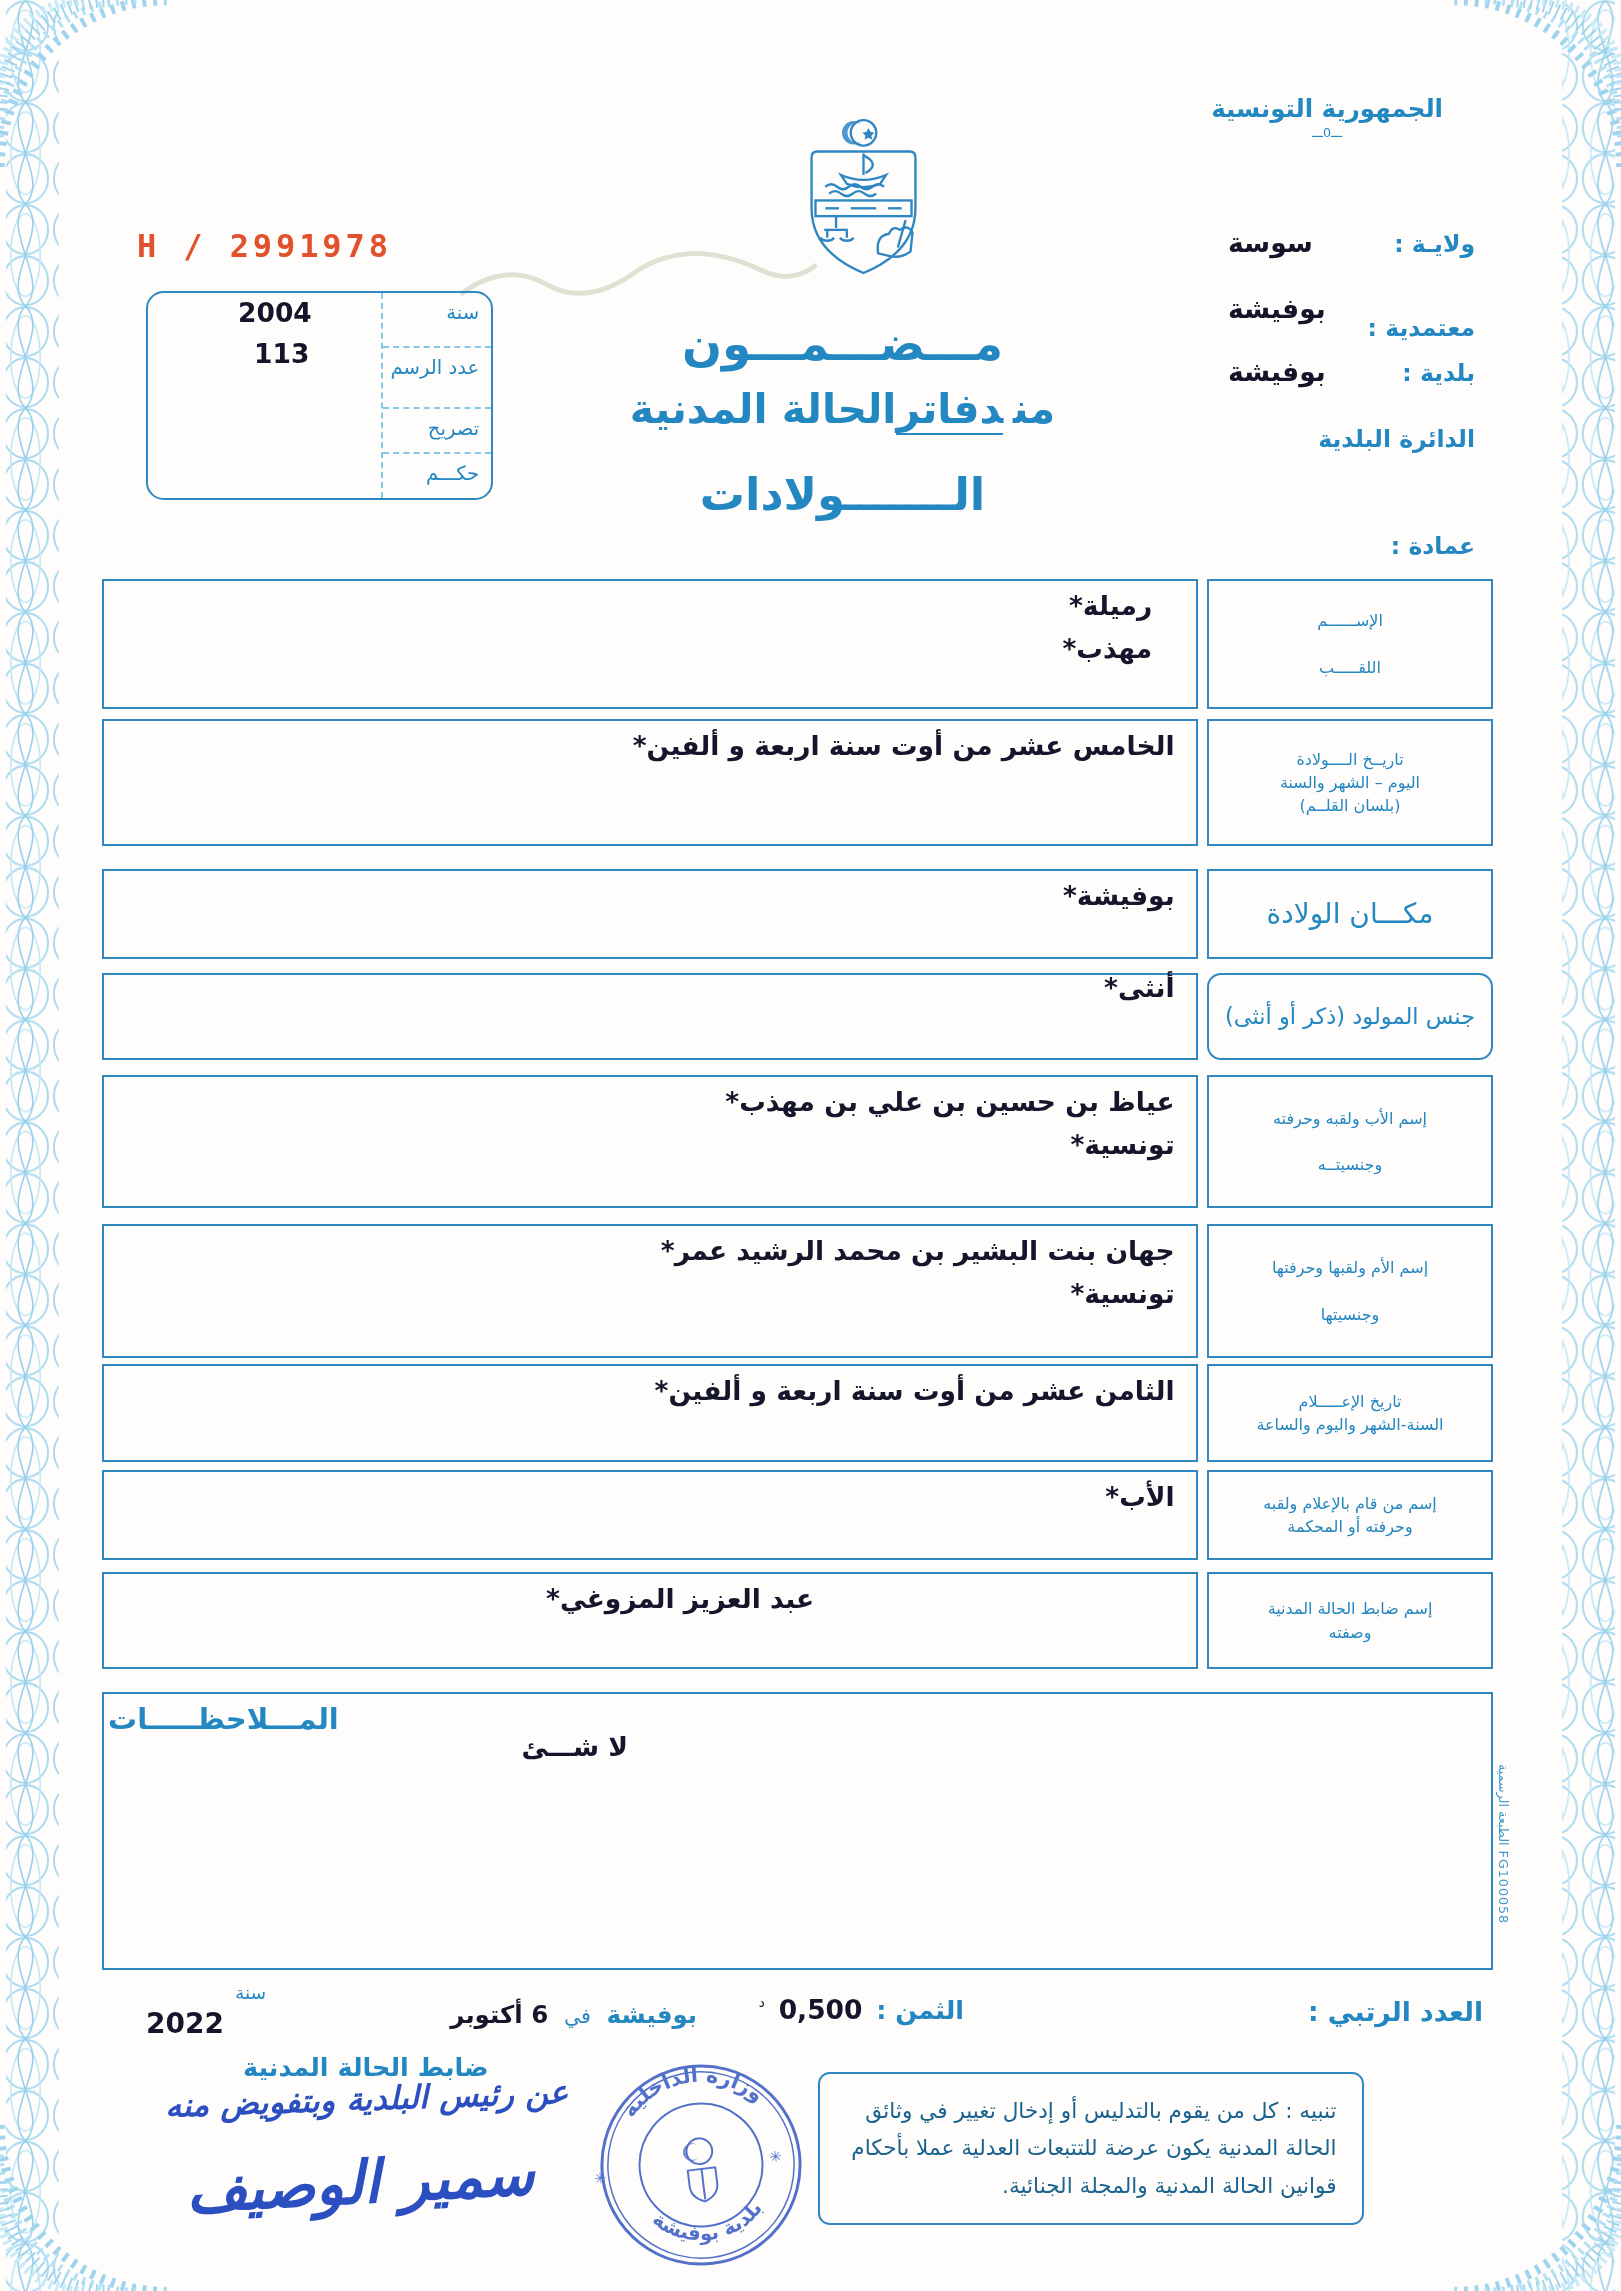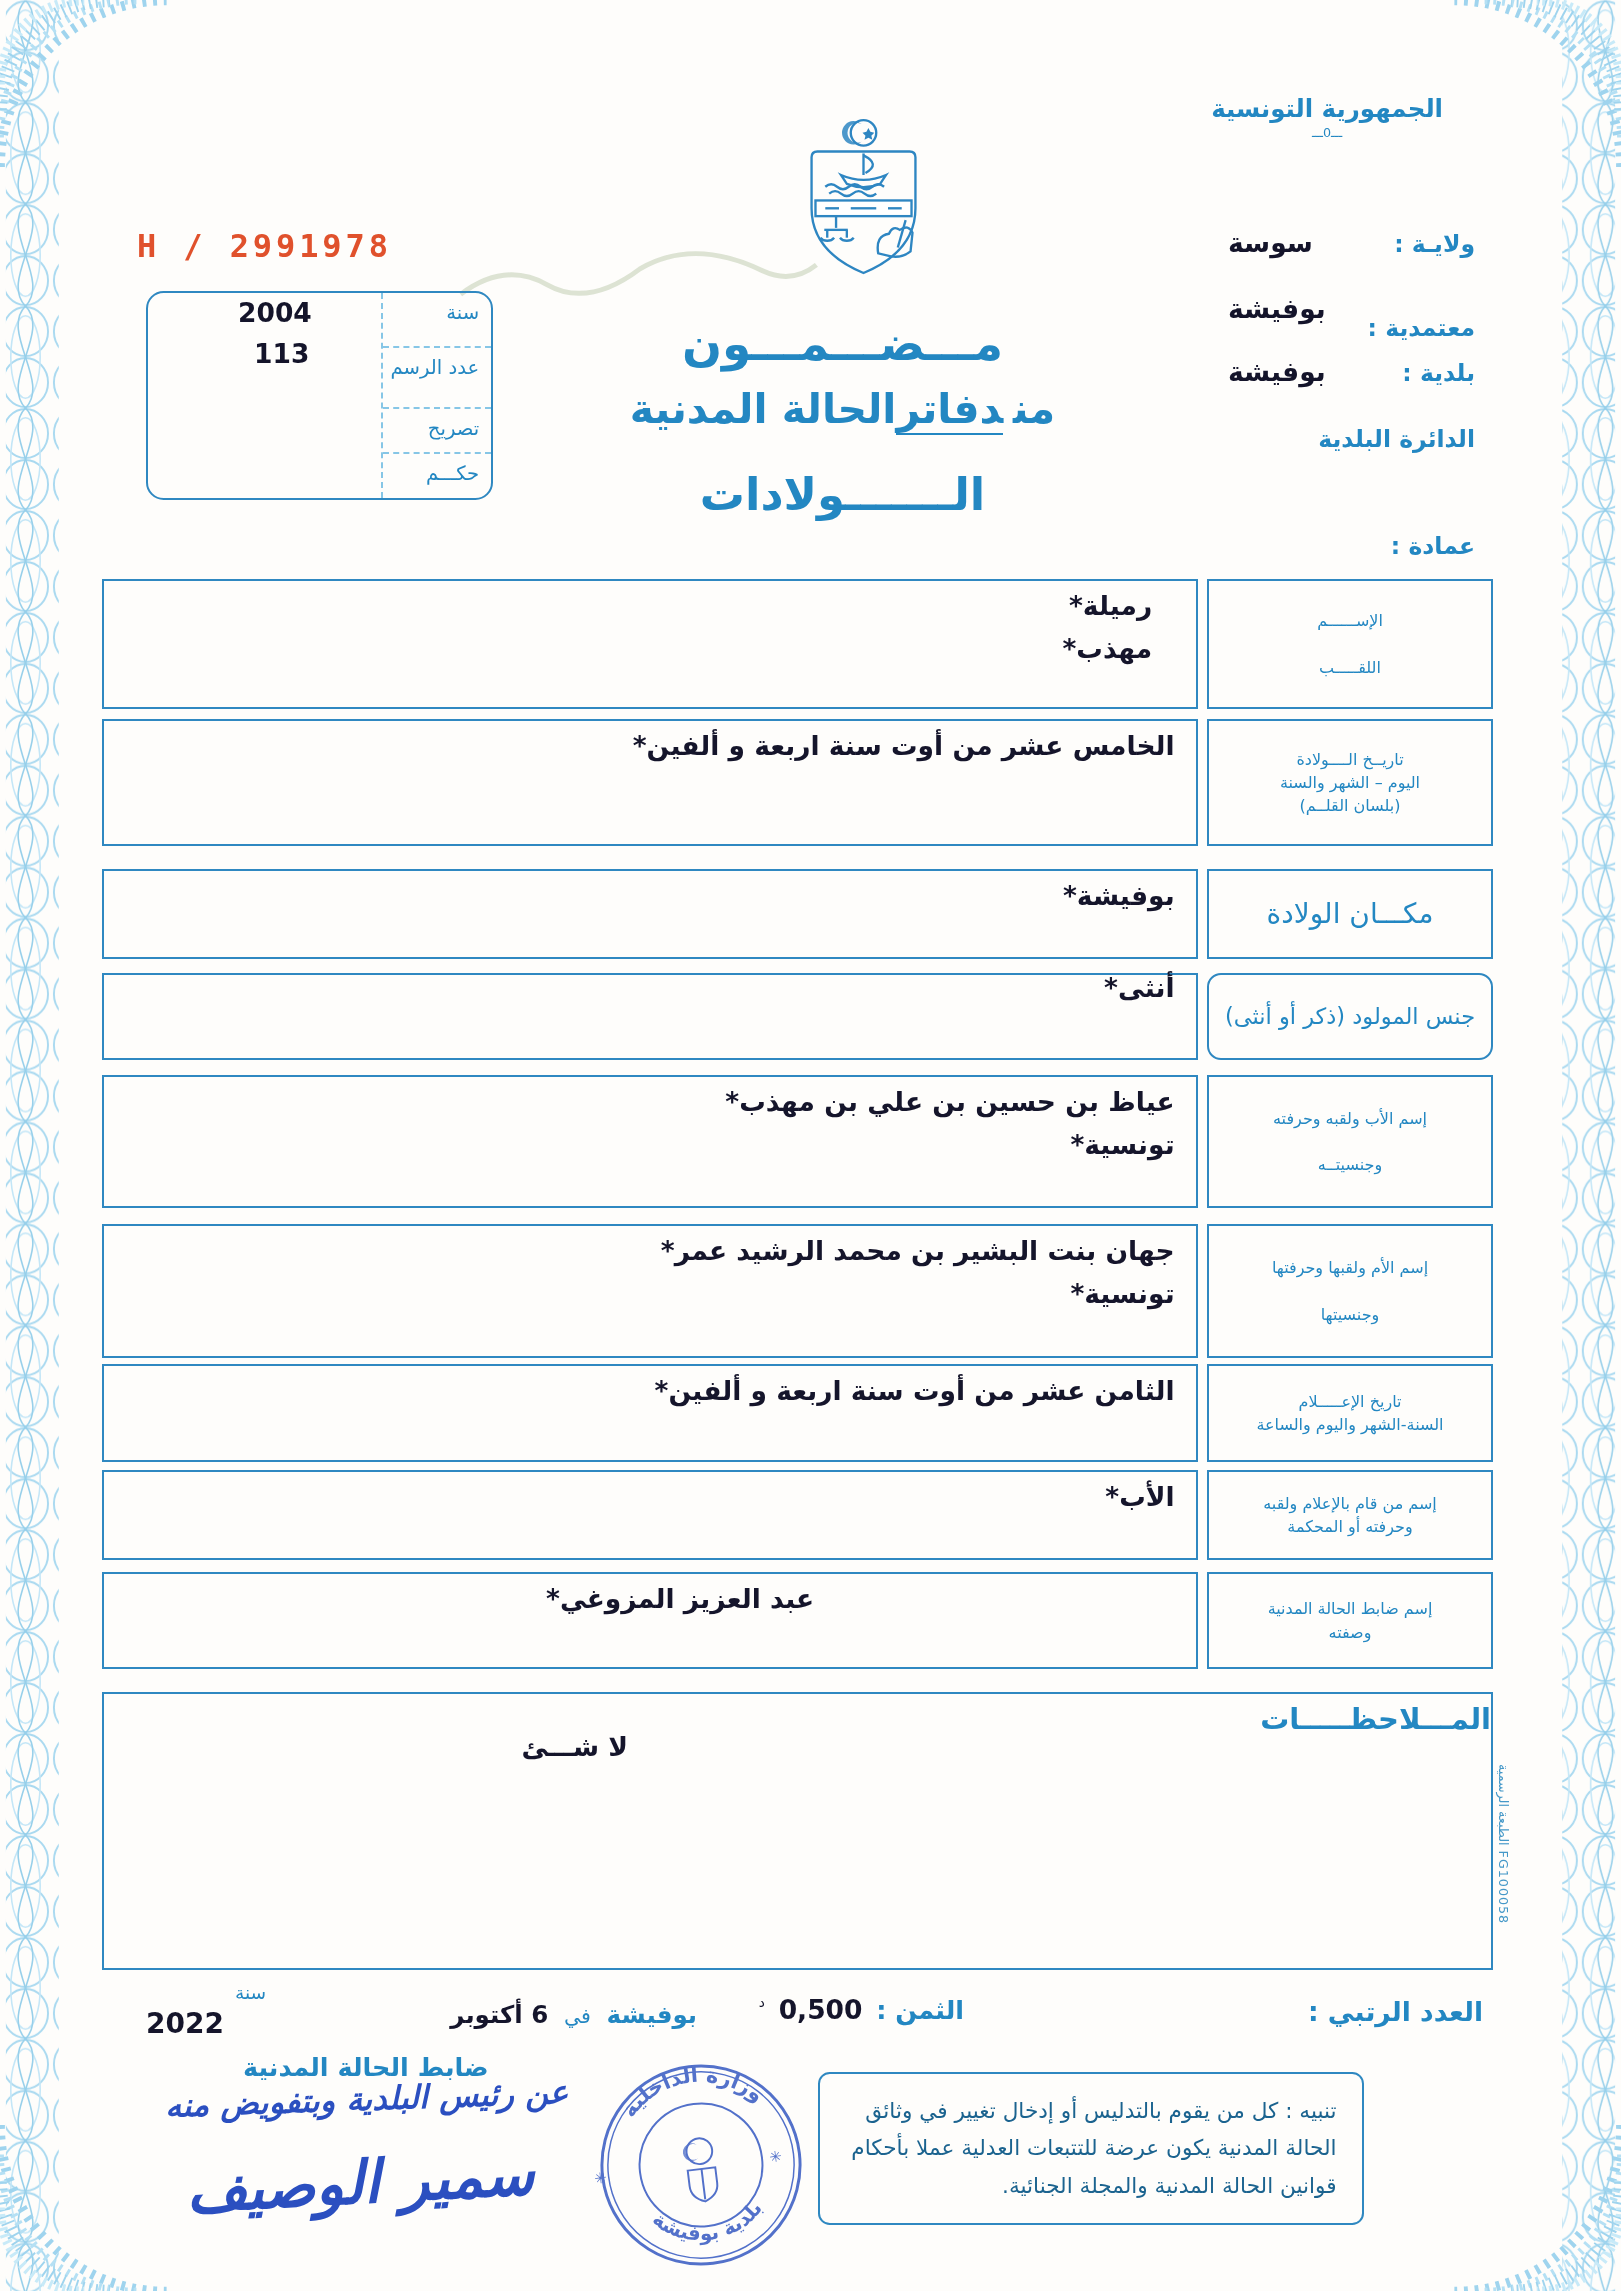--- a/index.html
+++ b/index.html
@@ -45,21 +45,21 @@
   .r4{top:973px;height:87px;} .r5{top:1075px;height:133px;} .r6{top:1224px;height:134px;}
   .r7{top:1364px;height:98px;} .r8{top:1470px;height:90px;} .r9{top:1572px;height:97px;}
   .r1 .tvalue{padding-right:44px;}
   .r3 .tlabel{font-size:28px;}
   .r4 .tlabel{font-size:22.5px;border-radius:14px;}
   .r4 .tvalue span{position:relative;top:-11.8px;}
   .r9 .tvalue{padding-right:382px;}
 
   
   .remarks{position:absolute;left:102px;top:1692px;width:1391px;height:278px;border:2.9px solid #2f88c1;box-sizing:border-box;}
-  .remarks-title{position:absolute;top:7.8px;left:10px;right:0;text-align:right;color:#2387c2;font-weight:bold;font-size:29px;letter-spacing:1px;}
+  .remarks-title{position:absolute;top:7.8px;left:4px;right:0;text-align:left;color:#2387c2;font-weight:bold;font-size:29px;letter-spacing:1px;}
   .remarks-value{position:absolute;top:37px;right:863px;color:#15152b;font-weight:bold;font-size:26.5px;}
   .print-ref{position:absolute;left:1496px;top:1764px;writing-mode:vertical-rl;font-size:12.7px;color:#4598c8;letter-spacing:1px;}
 
   
   .ordinal{position:absolute;right:138px;top:1996px;color:#2387c2;font-weight:bold;font-size:26.5px;}
   .price{position:absolute;right:657px;top:1994px;display:flex;gap:13.7px;align-items:baseline;}
   .price-label{color:#2387c2;font-weight:bold;font-size:25.5px;}
   .price-value{color:#15152b;font-weight:bold;font-size:26.5px;}
   .price-mark{color:#15152b;font-size:13.7px;vertical-align:super;position:relative;top:-11.8px;}
   .place-date{position:absolute;right:924px;top:2000px;display:flex;gap:15.7px;align-items:baseline;}

